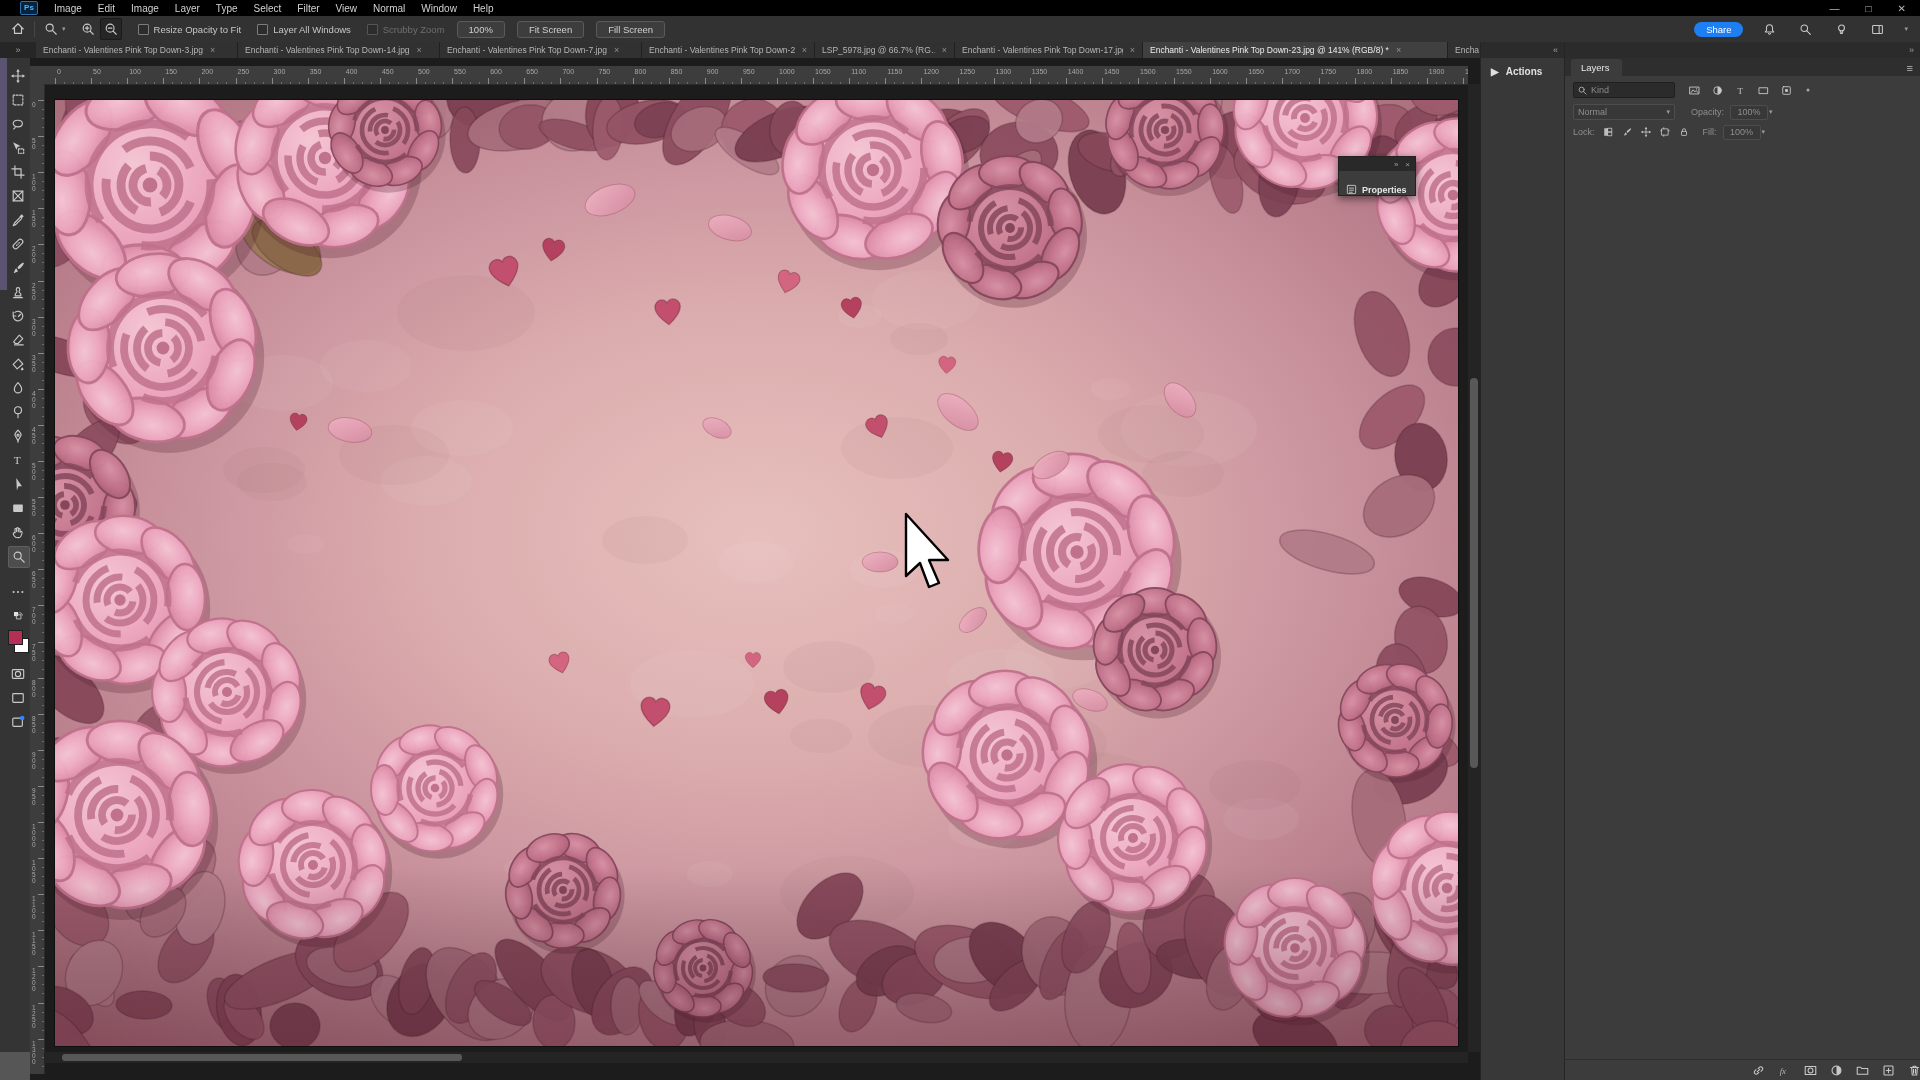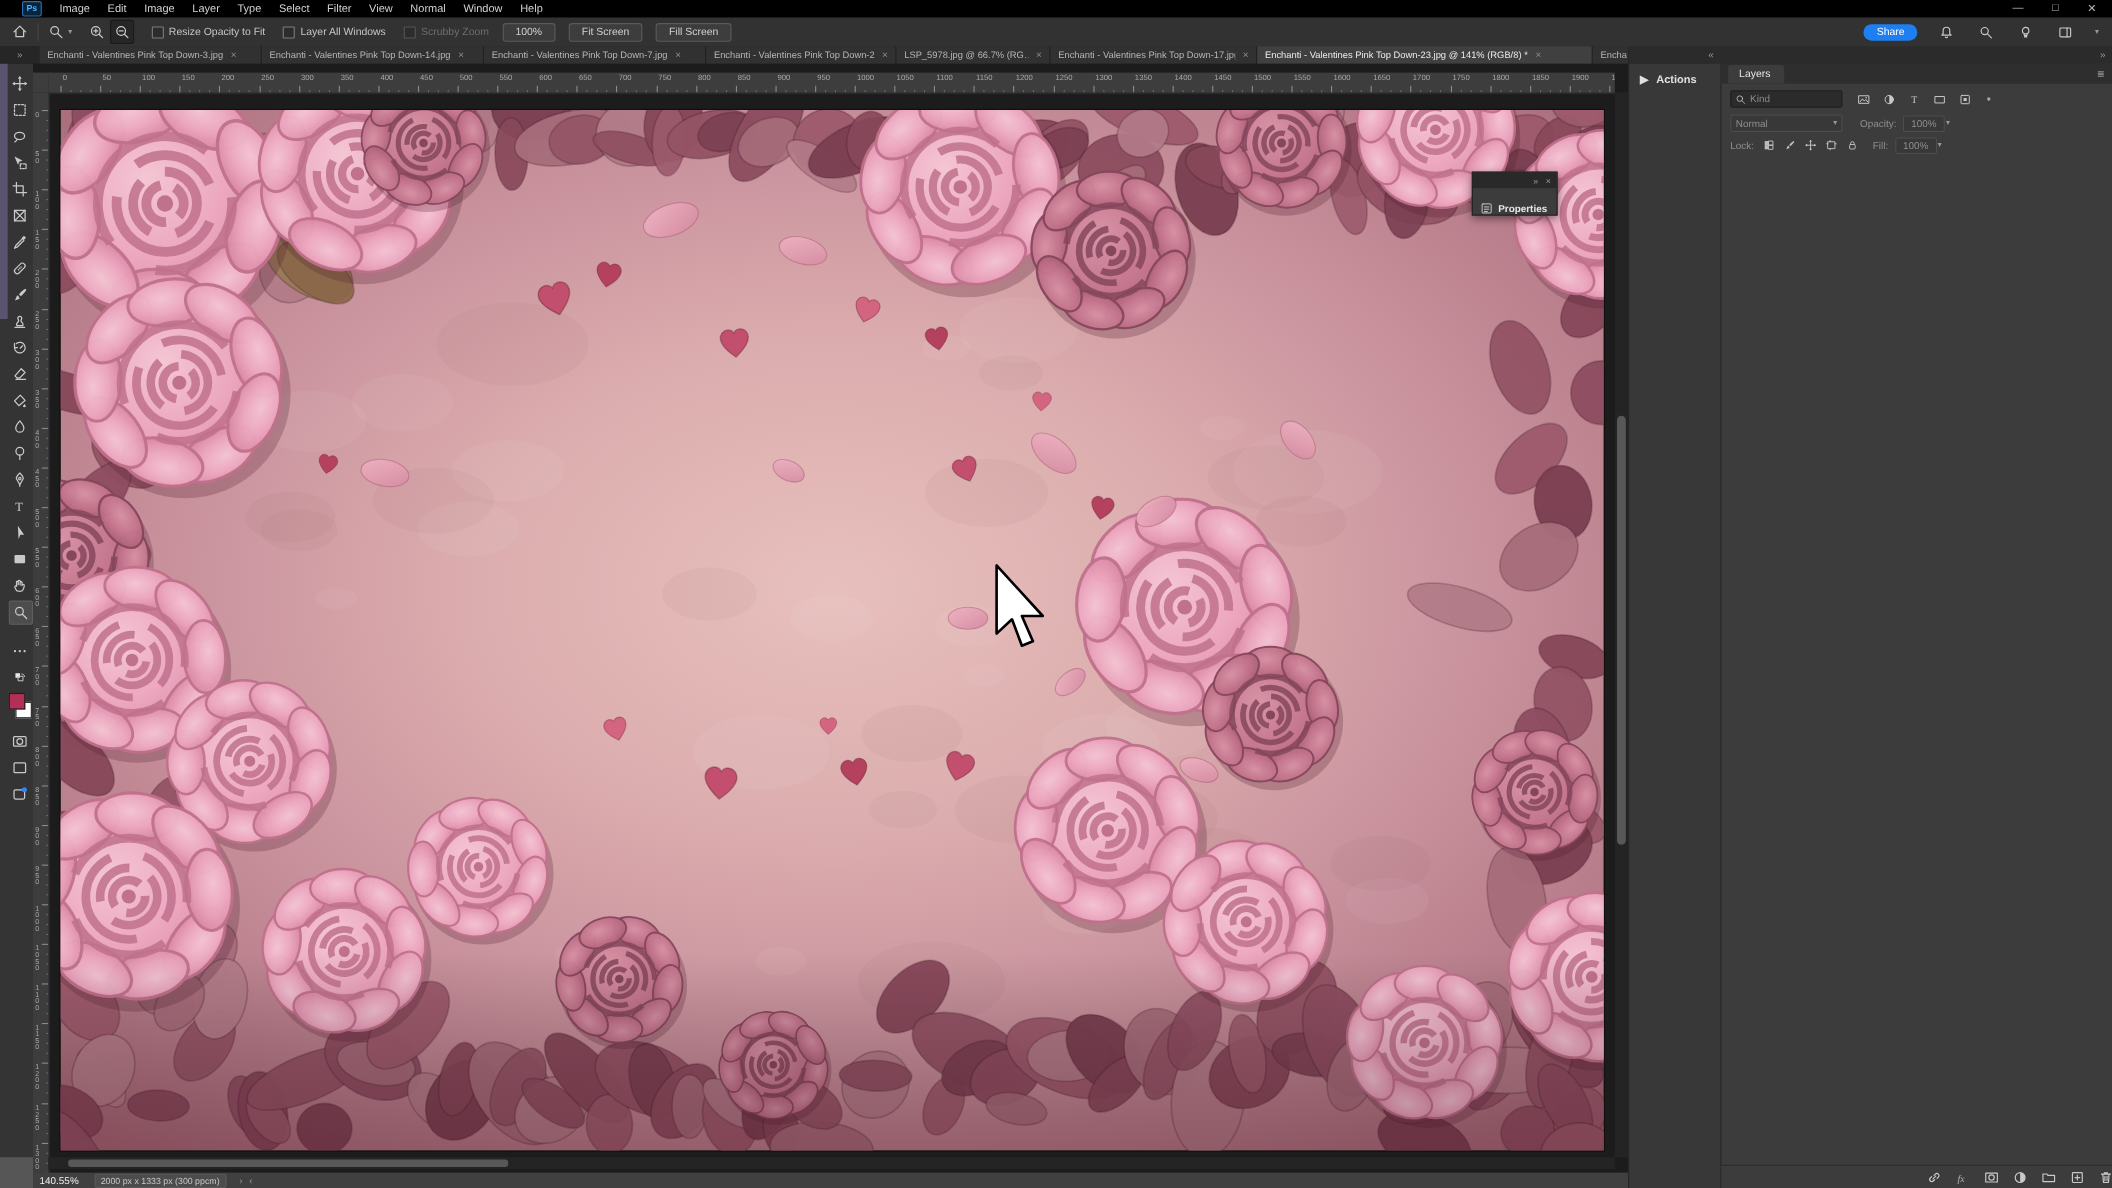--- a/index.html
+++ b/index.html
@@ -1469,26 +1469,20 @@
         </span>
       <span>Properties</span>
     </div>
   </div>
 
   <svg class="abs cursor-svg" width="48" height="80" viewBox="0 0 48 80">
     <path d="M3 2 L3 64 L17 51 L26 75 L36 71 L26 48 L45 48 Z" fill="#ffffff" stroke="#000000" stroke-width="2.4" stroke-linejoin="round"></path>
   </svg>
 
   <div class="abs status-corner"></div>
-  <div class="abs statusbar">
-    <span style="margin-left:6px;color:#f0f0f0;">140.55%</span>
-    <span class="dims-box">2000 px x 1333 px (300 ppcm)</span>
-    <span class="status-chev">›</span>
-    <span class="status-chev" style="margin-left:6px">‹</span>
-  </div>
 
   <div class="abs actions-col">
     <div class="dock-head">
       <span>«</span>
     </div>
     <div class="actions-row">
       <span>▶</span>
       <span>Actions</span>
     </div>
   </div>

